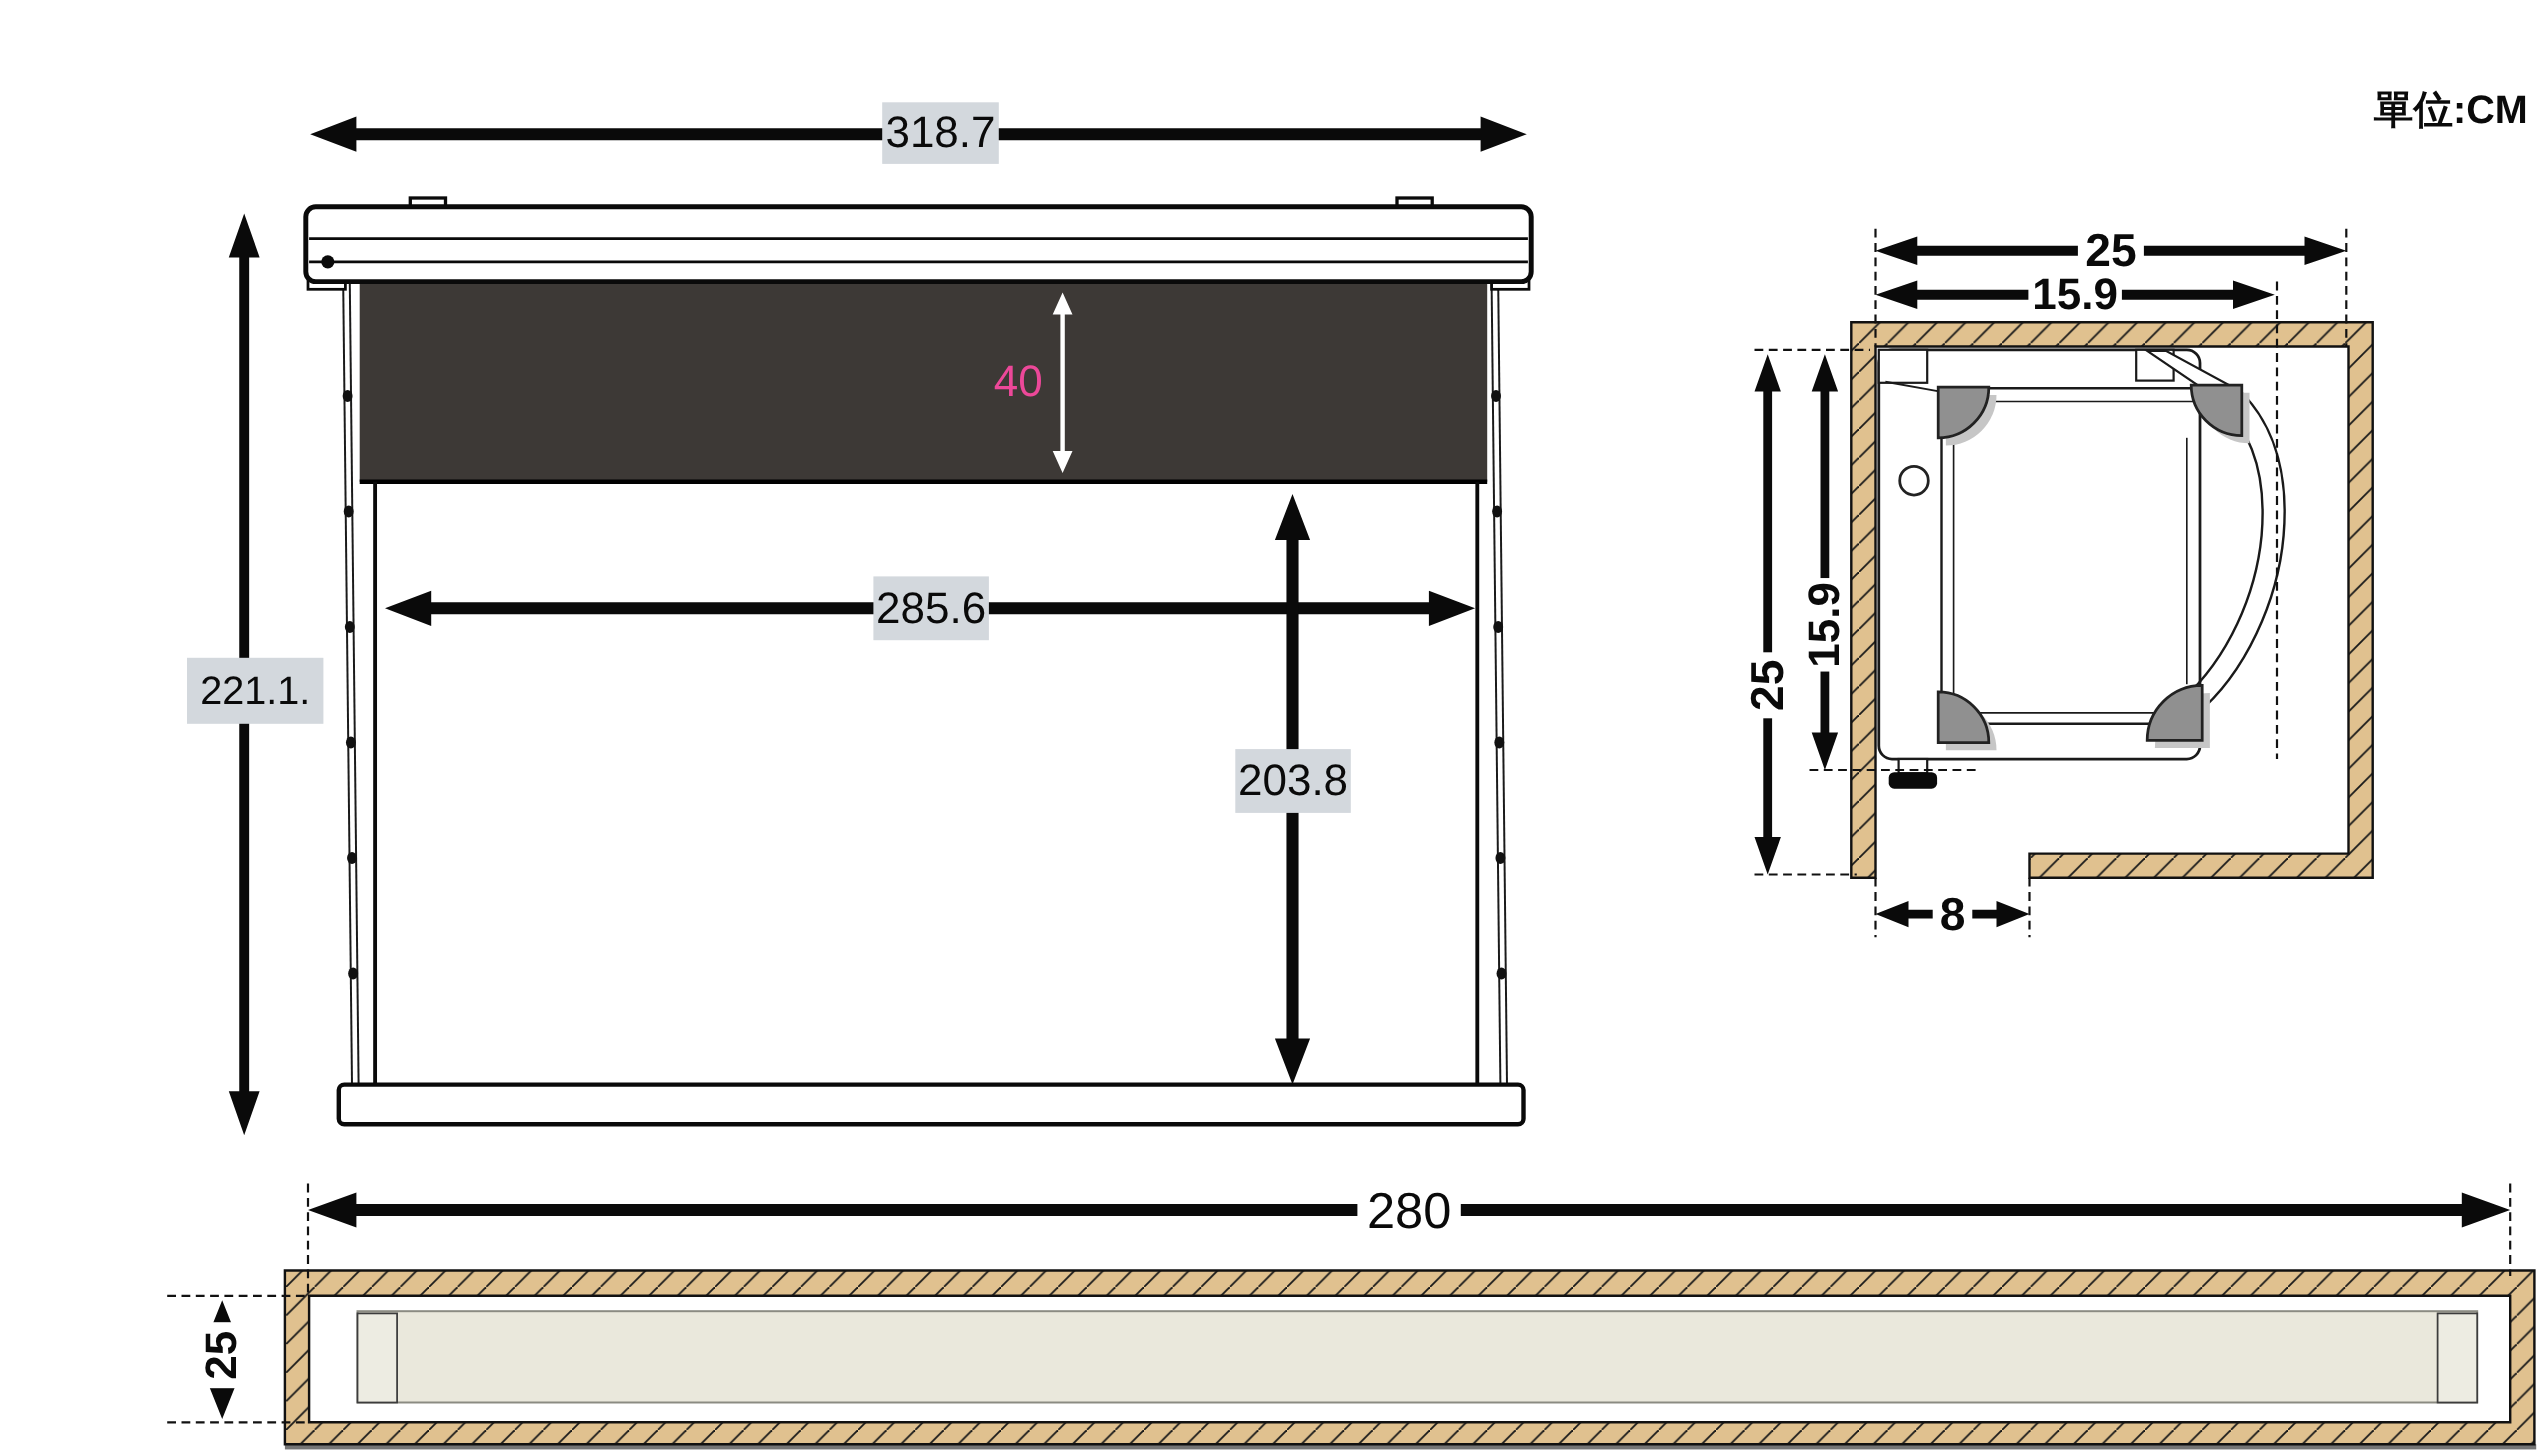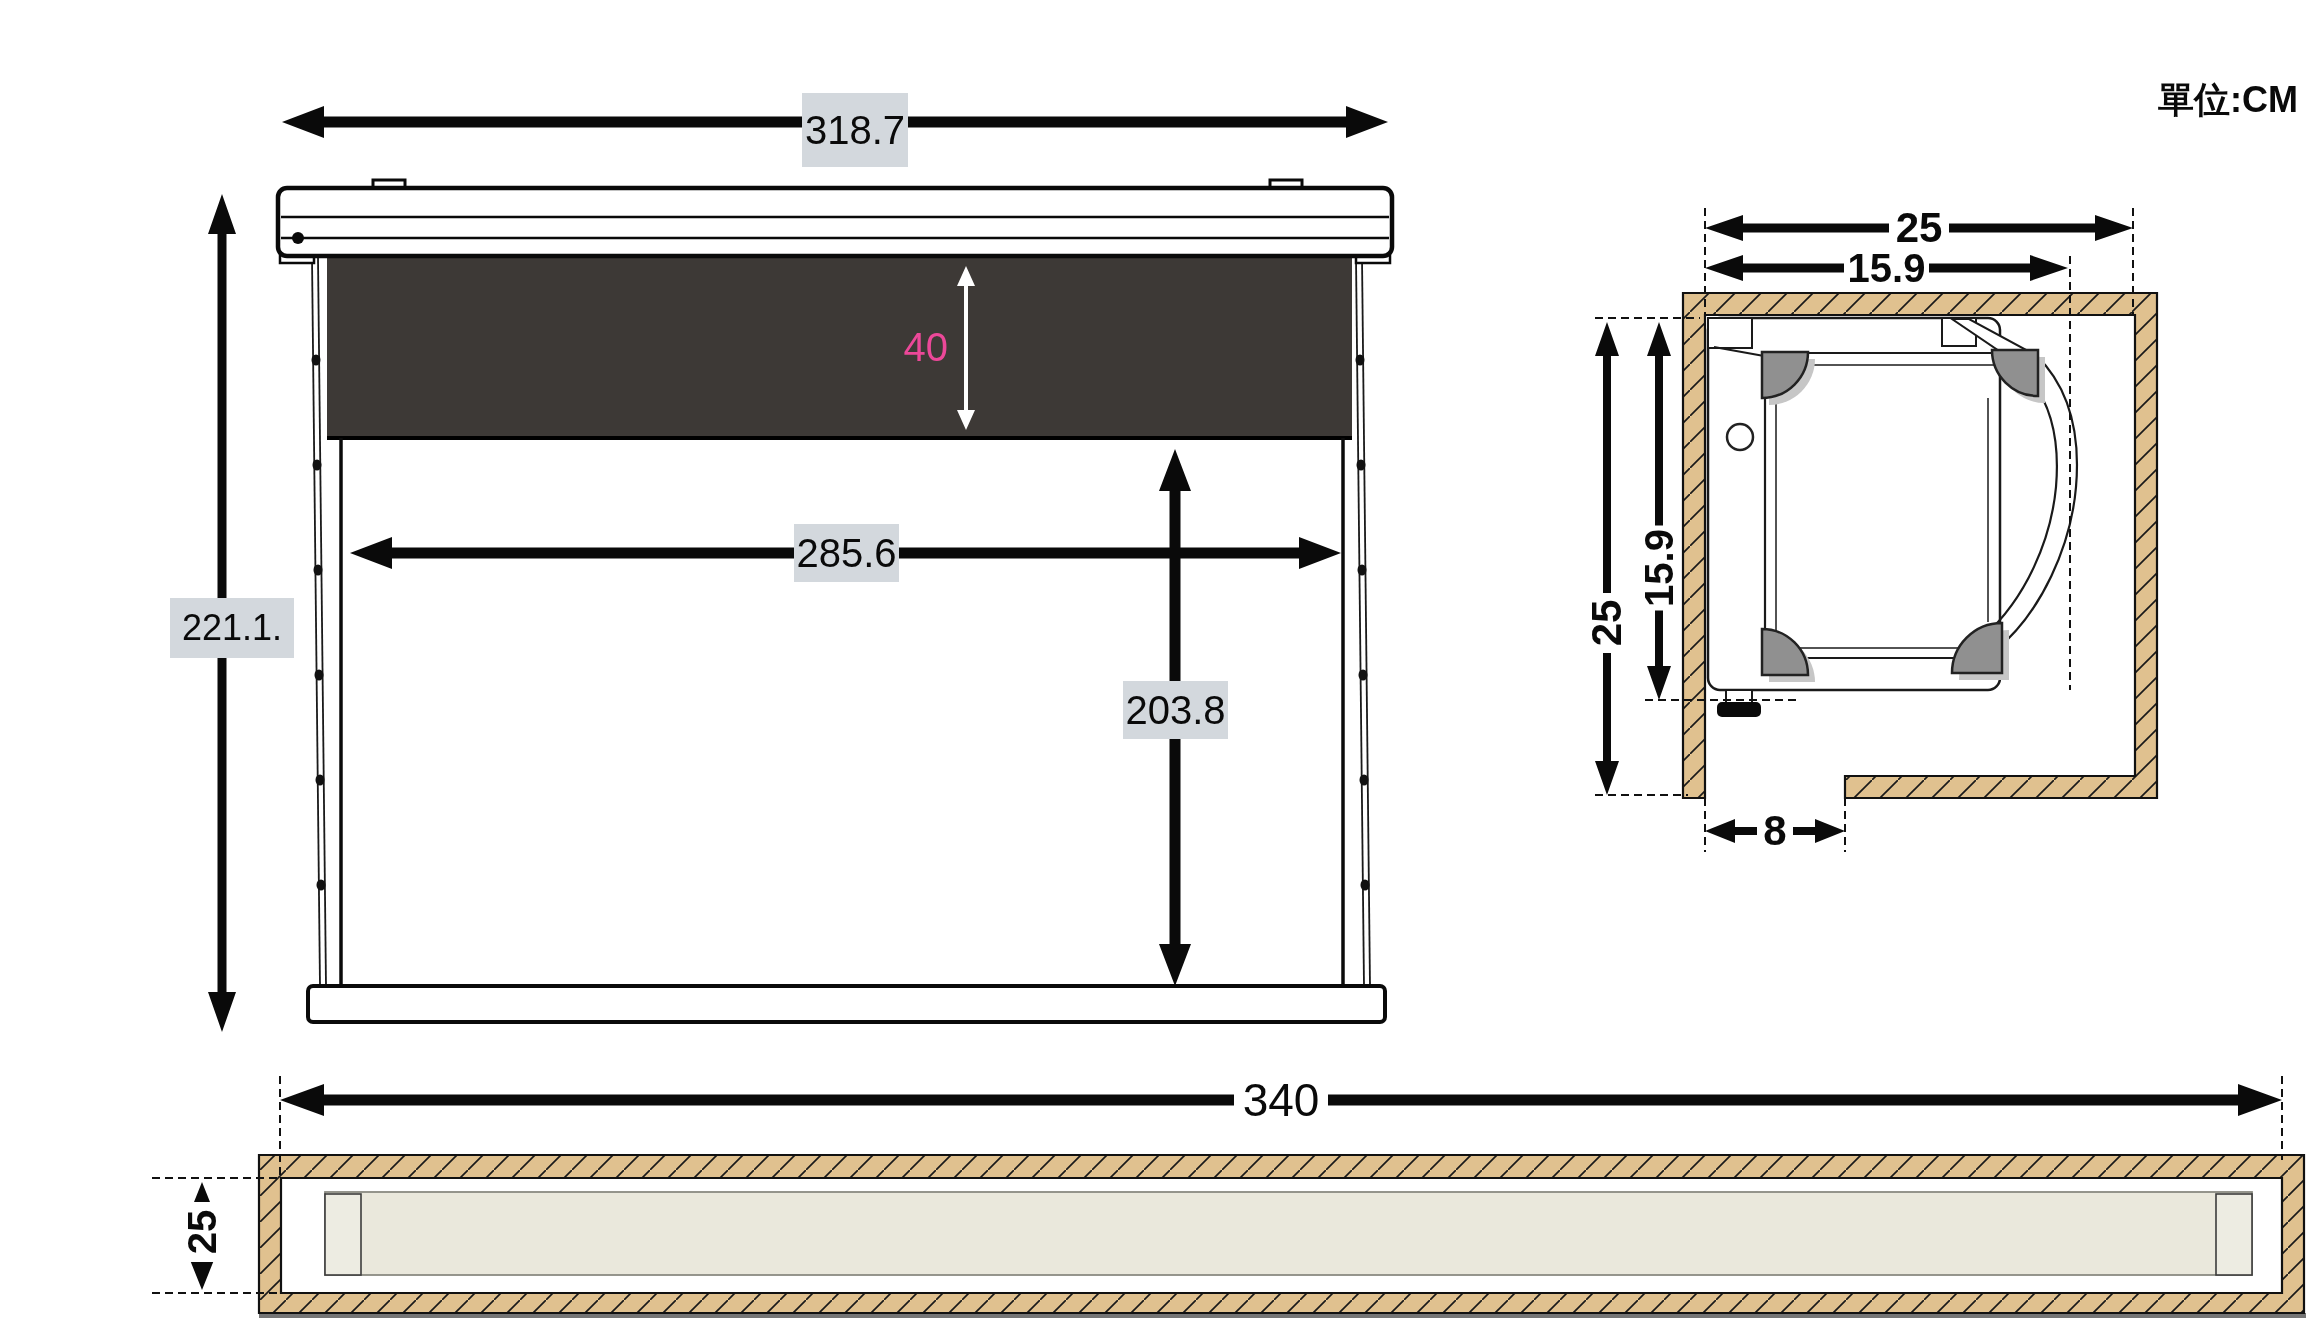--- a/index.html
+++ b/index.html
@@ -156,27 +156,27 @@
         <polygon points="1607.0,322.0 1595.0,356.0 1603.0,356.0 1603.0,761.0 1595.0,761.0 1607.0,795.0 1619.0,761.0 1611.0,761.0 1611.0,356.0 1619.0,356.0" fill="#0a0a0a"></polygon>
         <polygon points="1659.0,322.0 1647.0,356.0 1655.0,356.0 1655.0,666.0 1647.0,666.0 1659.0,700.0 1671.0,666.0 1663.0,666.0 1663.0,356.0 1671.0,356.0" fill="#0a0a0a"></polygon>
         <polygon points="1705.0,831.0 1735.0,843.0 1735.0,835.0 1815.0,835.0 1815.0,843.0 1845.0,831.0 1815.0,819.0 1815.0,827.0 1735.0,827.0 1735.0,819.0" fill="#0a0a0a"></polygon>
         <polygon points="280.0,1100.0 324.0,1116.0 324.0,1105.5 2238.0,1105.5 2238.0,1116.0 2282.0,1100.0 2238.0,1084.0 2238.0,1094.5 324.0,1094.5 324.0,1084.0" fill="#0a0a0a"></polygon>
         <polygon points="202.0,1182.0 190.0,1212.0 198.5,1212.0 198.5,1260.0 190.0,1260.0 202.0,1290.0 214.0,1260.0 205.5,1260.0 205.5,1212.0 214.0,1212.0" fill="#0a0a0a"></polygon>
       </g>
   </svg>
 
   <div id="unit">單位:CM</div>
 
-  <div class="lbl boxed" style="left:802px;top:93px;width:106px;height:74px;font-size:40px;">318.7</div>
+  <div class="lbl boxed" style="left:802px;top:93px;width:106px;height:56px;font-size:40px;">318.7</div>
   <div class="lbl boxed" style="left:170px;top:598px;width:124px;height:60px;font-size:36px;">221.1.</div>
   <div class="lbl" style="left:878px;top:325px;width:70px;height:44px;font-size:40px;color:#ec4899;justify-content:flex-end;">40</div>
   <div class="lbl boxed" style="left:794px;top:524px;width:105px;height:58px;font-size:40px;">285.6</div>
   <div class="lbl boxed" style="left:1123px;top:681px;width:105px;height:58px;font-size:40px;">203.8</div>
 
   <div class="lbl onwhite bold" style="left:1889px;top:206px;width:60px;height:44px;font-size:42px;">25</div>
   <div class="lbl onwhite bold" style="left:1844px;top:247px;width:85px;height:42px;font-size:40px;">15.9</div>
   <div class="lbl onwhite bold rot" style="left:1577px;top:601px;width:60px;height:44px;font-size:42px;">25</div>
   <div class="lbl onwhite bold rot" style="left:1616px;top:547px;width:85px;height:42px;font-size:40px;">15.9</div>
   <div class="lbl onwhite bold" style="left:1757px;top:809px;width:36px;height:44px;font-size:42px;">8</div>
 
-  <div class="lbl onwhite" style="left:1234px;top:1074px;width:94px;height:52px;font-size:46px;">340</div>
+  <div class="lbl onwhite" style="left:1234px;top:1074px;width:94px;height:52px;font-size:46px;">280</div>
   <div class="lbl onwhite bold rot" style="left:172px;top:1210px;width:60px;height:44px;font-size:40px;">25</div>
 </div>
 
 </body></html>

